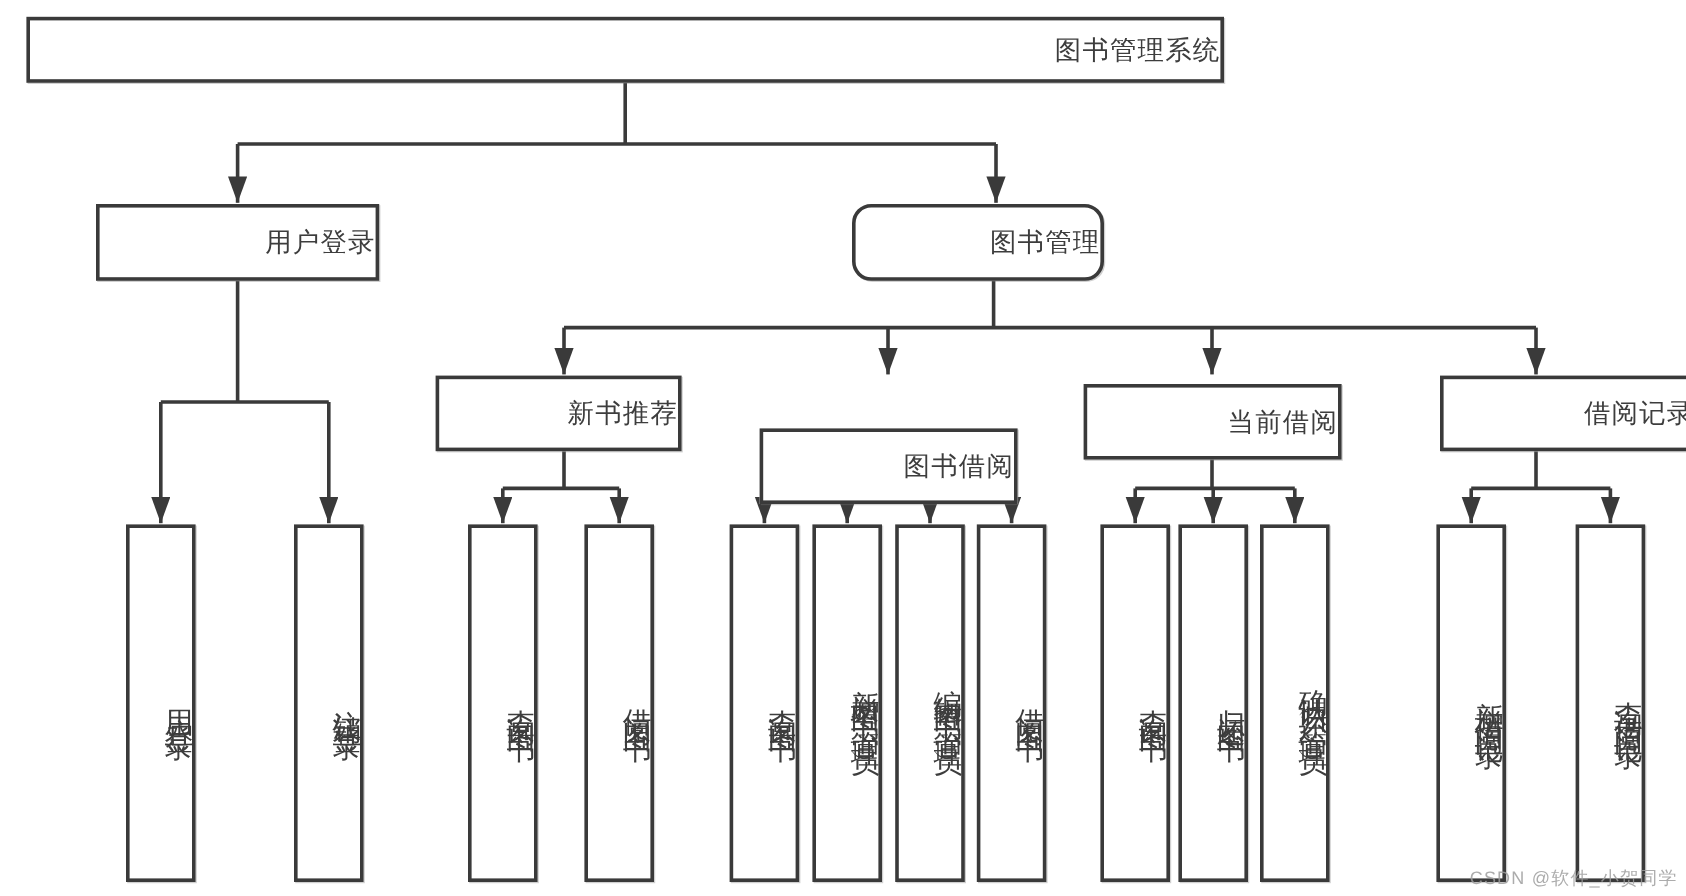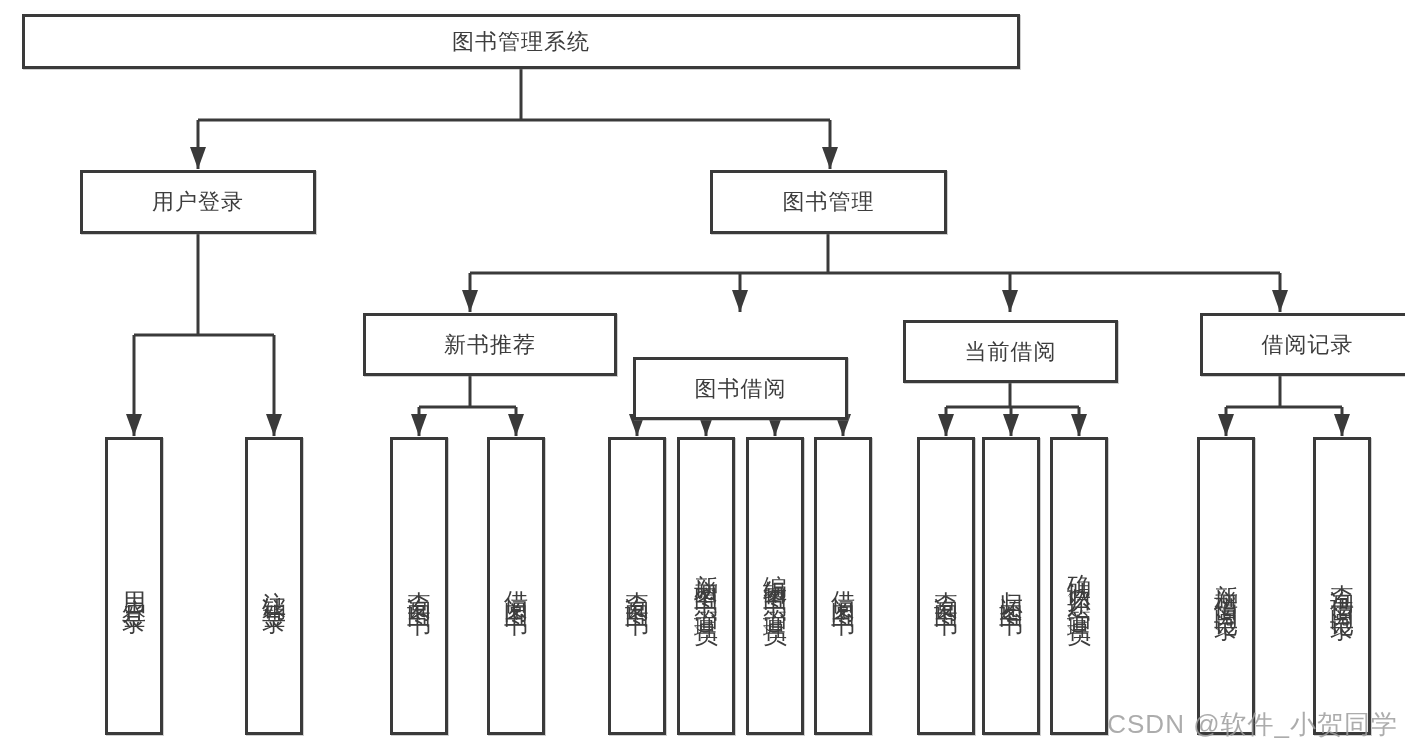--- a/index.html
+++ b/index.html
@@ -23,21 +23,21 @@
     height: 747px;
     pointer-events: none;
   }
   .node {
     position: absolute;
     box-sizing: border-box;
     background: #ffffff;
     border: 3px solid #3a3a3a;
     display: flex;
     align-items: center;
-    justify-content: center;
+    justify-content: flex-end;
     color: #3d3d3d;
     box-shadow: 1px 1px 0 rgba(120,120,120,0.35);
   }
   .h-node {
     font-size: 22px;
     letter-spacing: 1px;
     white-space: nowrap;
   }
   .root-node {
     left: 22px; top: 14px;
@@ -52,31 +52,31 @@
     text-orientation: mixed;
     font-size: 24px;
     letter-spacing: 7px;
     line-height: 1;
     color: #3d3d3d;
   }
   .watermark {
     position: absolute;
     right: 7px;
     bottom: 5px;
-    font-size: 26px;
+    font-size: 15px;
     color: rgba(158, 158, 158, 0.85);
     letter-spacing: 1px;
     z-index: 5;
     white-space: nowrap;
   }
   
   #n-user-login   { left: 80px;  top: 170px; width: 236px; height: 64px; }
-  #n-book-mgmt    { left: 710px; top: 170px; width: 237px; height: 64px; }
+  #n-book-mgmt    { left: 710px; top: 170px; width: 210px; height: 64px; border-radius: 16px; }
   
-  #n-new-book     { left: 363px;  top: 313px; width: 254px; height: 63px; }
+  #n-new-book     { left: 363px;  top: 313px; width: 205px; height: 63px; }
   #n-book-borrow  { left: 633px;  top: 313px; width: 215px; height: 63px; margin-top: 44px; }
   #n-cur-borrow   { left: 903px;  top: 320px; width: 215px; height: 63px; }
   #n-borrow-rec   { left: 1173px; top: 313px; width: 215px; height: 63px; margin-left: 27px; }
   
   #l-user-login     { left: 105px;  }
   #l-logout         { left: 245px;  }
   #l-query-book-1   { left: 390px;  }
   #l-borrow-book-1  { left: 487px;  }
   #l-query-book-2   { left: 608px;  }
   #l-add-book       { left: 677px;  }

